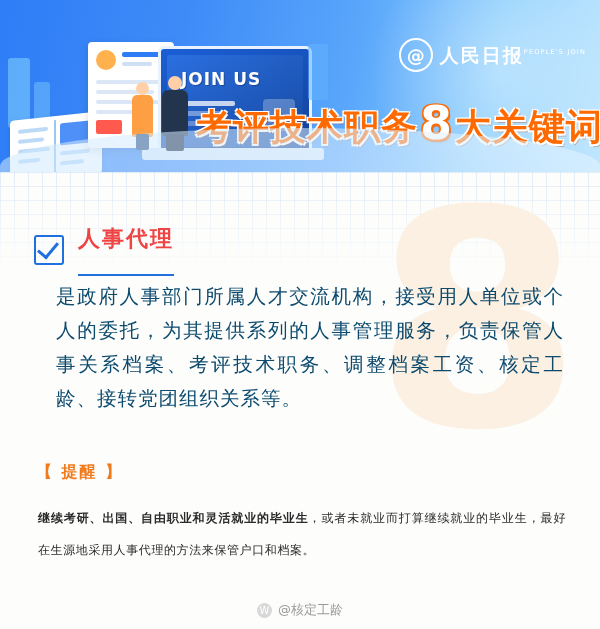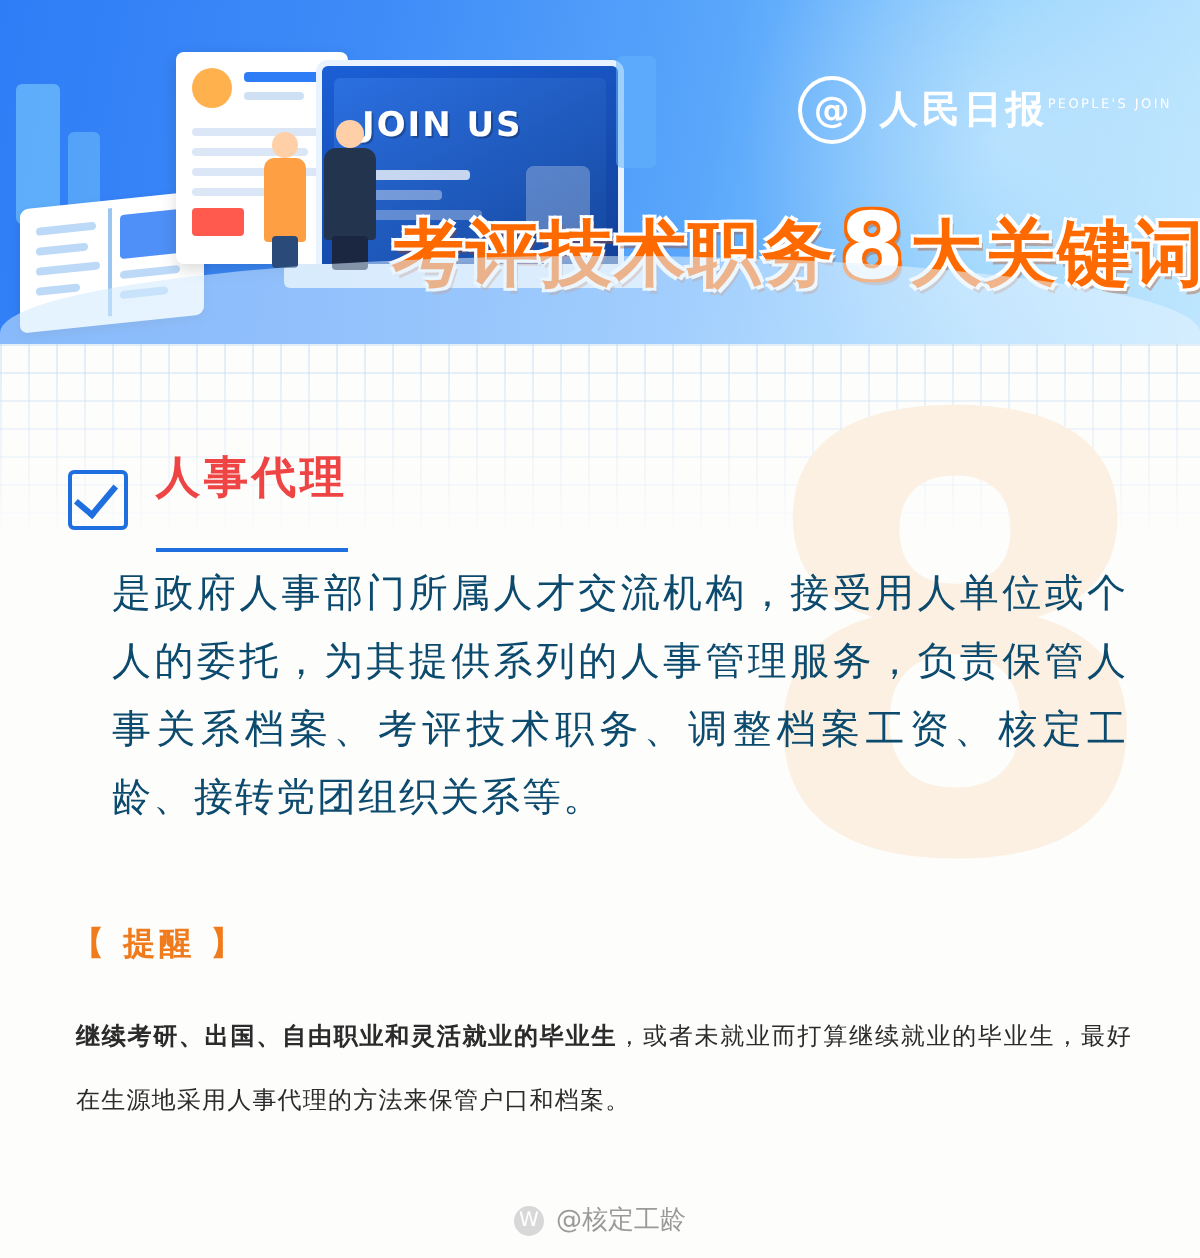--- a/index.html
+++ b/index.html
@@ -26,21 +26,21 @@
     background:linear-gradient(90deg,#cfe9fe,#e7f4ff);
     border-radius:60% 60% 0 0 / 100% 100% 0 0;
     opacity:.55;
   }
   .banner .softglow{
     position:absolute;right:-40px;top:-50px;width:280px;height:240px;border-radius:50%;
     background:radial-gradient(circle at 50% 50%, rgba(255,255,255,.35), rgba(255,255,255,0) 70%);
   }
 
   
-  .illu{position:absolute;left:8px;top:8px;width:330px;height:160px;}
+  .illu{position:absolute;left:8px;top:24px;width:330px;height:160px;}
   .book{
     position:absolute;left:2px;top:92px;width:92px;height:62px;
     background:#ffffff;border-radius:4px;
     box-shadow:0 2px 5px rgba(0,0,0,.12);
     transform:skewY(-6deg);
   }
   .book .ln{position:absolute;left:8px;height:4px;border-radius:2px;background:#bcd9f7;}
   .book .spine{position:absolute;left:44px;top:4px;width:2px;height:54px;background:#9cc6f2;}
   .book .blue{position:absolute;left:50px;top:8px;width:34px;height:22px;background:#2f7df6;border-radius:2px;opacity:.85;}
 

